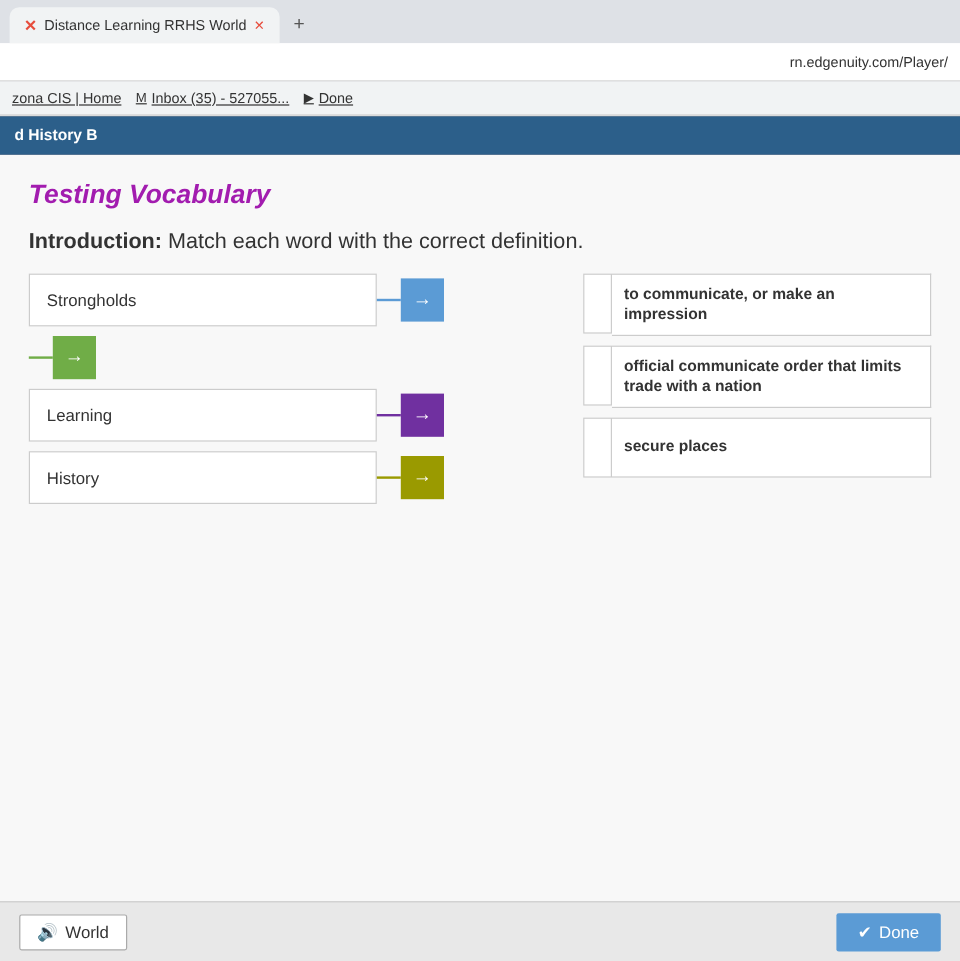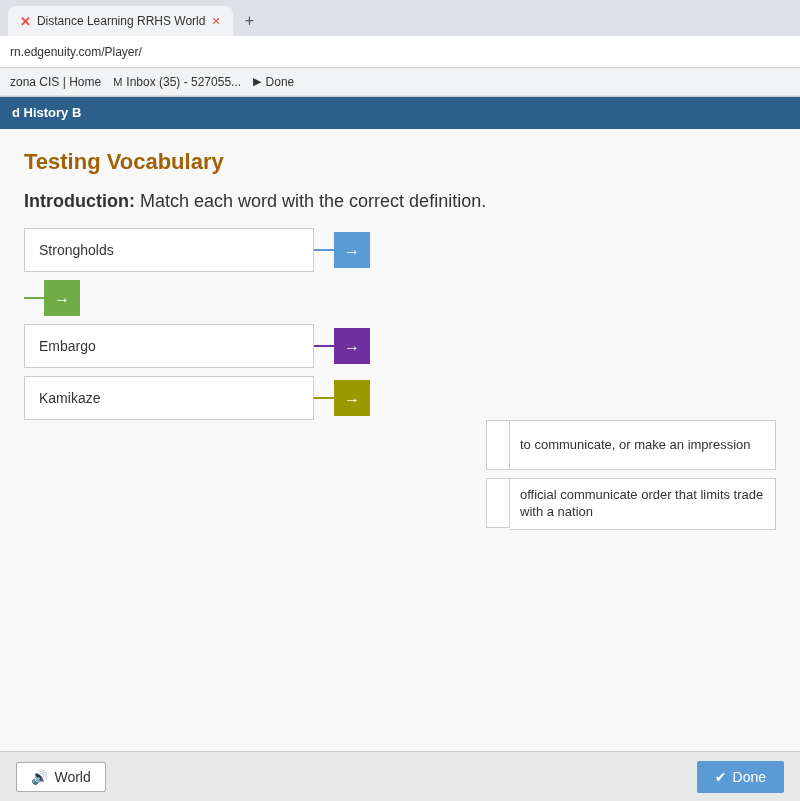--- a/index.html
+++ b/index.html
@@ -46,35 +46,37 @@
       cursor: pointer;
       padding: 2px 6px;
     }
     .address-bar {
       display: flex;
       align-items: center;
       background: white;
       padding: 4px 10px;
       height: 32px;
       border-bottom: 1px solid #ccc;
+      justify-content: flex-end;
     }
     .address-text {
       font-size: 12px;
       color: #333;
     }
     .bookmarks-bar {
       display: flex;
       align-items: center;
       padding: 3px 10px;
       height: 28px;
       background: #f1f3f4;
       border-bottom: 1px solid #ddd;
       gap: 12px;
       font-size: 12px;
       color: #333;
+      text-decoration: underline;
     }
     .bookmark-item {
       display: flex;
       align-items: center;
       gap: 4px;
       cursor: pointer;
     }
     .bookmark-icon {
       font-size: 11px;
     }
@@ -94,54 +96,55 @@
     .main-content {
       background: #f8f8f8;
       padding: 20px 24px;
       height: calc(801px - 36px - 32px - 28px - 32px - 50px);
       overflow: hidden;
     }
 
     .page-title {
       font-size: 22px;
       font-weight: bold;
-      color: #a16207;
+      color: #a21caf;
       margin-bottom: 16px;
+      font-style: italic;
     }
 
     .instruction {
       font-size: 18px;
       color: #333;
       margin-bottom: 16px;
     }
     .instruction strong {
       font-weight: bold;
     }
 
     
     .matching-container {
       display: flex;
       gap: 0;
       align-items: flex-start;
-      flex-direction: column;
     }
 
     .left-column {
       display: flex;
       flex-direction: column;
       gap: 8px;
       width: 370px;
     }
 
     .right-column {
       display: flex;
       flex-direction: column;
       gap: 8px;
       width: 290px;
       margin-left: auto;
+      font-weight: bold;
     }
 
     .word-item {
       display: flex;
       align-items: center;
       gap: 0;
     }
 
     .word-box {
       background: white;
@@ -315,31 +318,31 @@
 
       <div class="word-item">
         <div class="line-green connector-line"></div>
         <button class="arrow-btn green">
           <span>→</span>
         </button>
       </div>
 
       <div class="word-item">
         <div class="word-box">
-          <span>Embargo</span>
+          <span>Learning</span>
         </div>
         <div class="line-purple connector-line"></div>
         <button class="arrow-btn purple">
           <span>→</span>
         </button>
       </div>
 
       <div class="word-item">
         <div class="word-box">
-          <span>Kamikaze</span>
+          <span>History</span>
         </div>
         <div class="line-olive connector-line"></div>
         <button class="arrow-btn olive">
           <span>→</span>
         </button>
       </div>
 
     </div>
 
     <div class="right-column">
@@ -348,20 +351,24 @@
         <div class="def-checkbox"></div>
         <div class="def-text-box">to communicate, or make an impression</div>
       </div>
 
 
       <div class="definition-item">
         <div class="def-checkbox"></div>
         <div class="def-text-box">official communicate order that limits trade with a nation</div>
       </div>
 
+      <div class="definition-item">
+        <div class="def-checkbox"></div>
+        <div class="def-text-box">secure places</div>
+      </div>
 
     </div>
   </div>
 </div>
 
 <div class="bottom-bar">
   <button class="intro-btn">
     <span>🔊</span>
     <span>World</span>
   </button>

